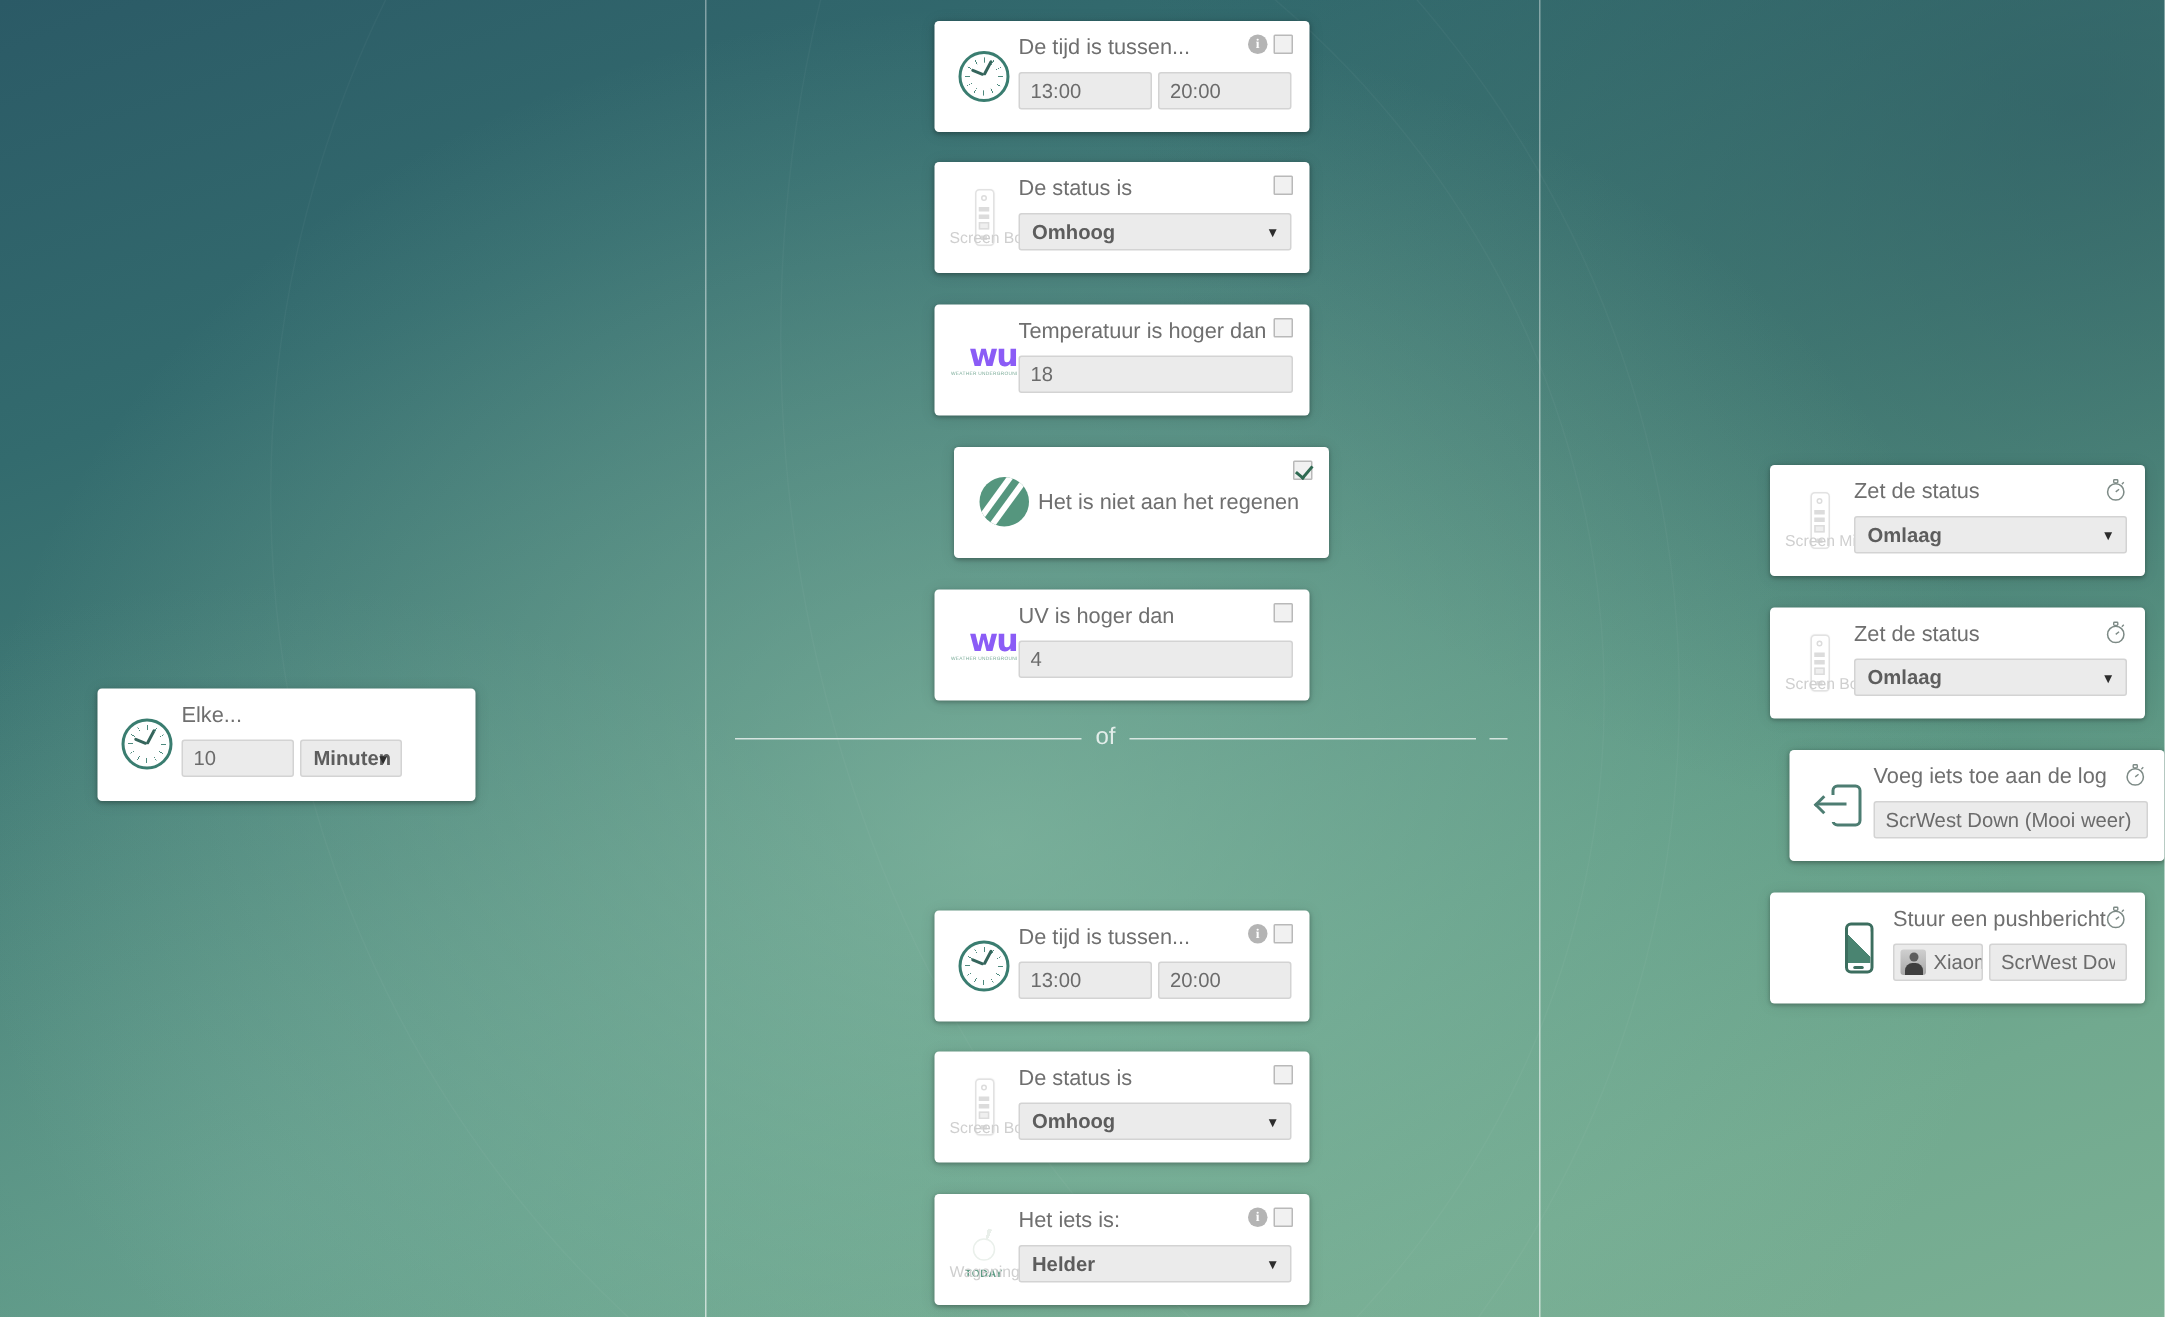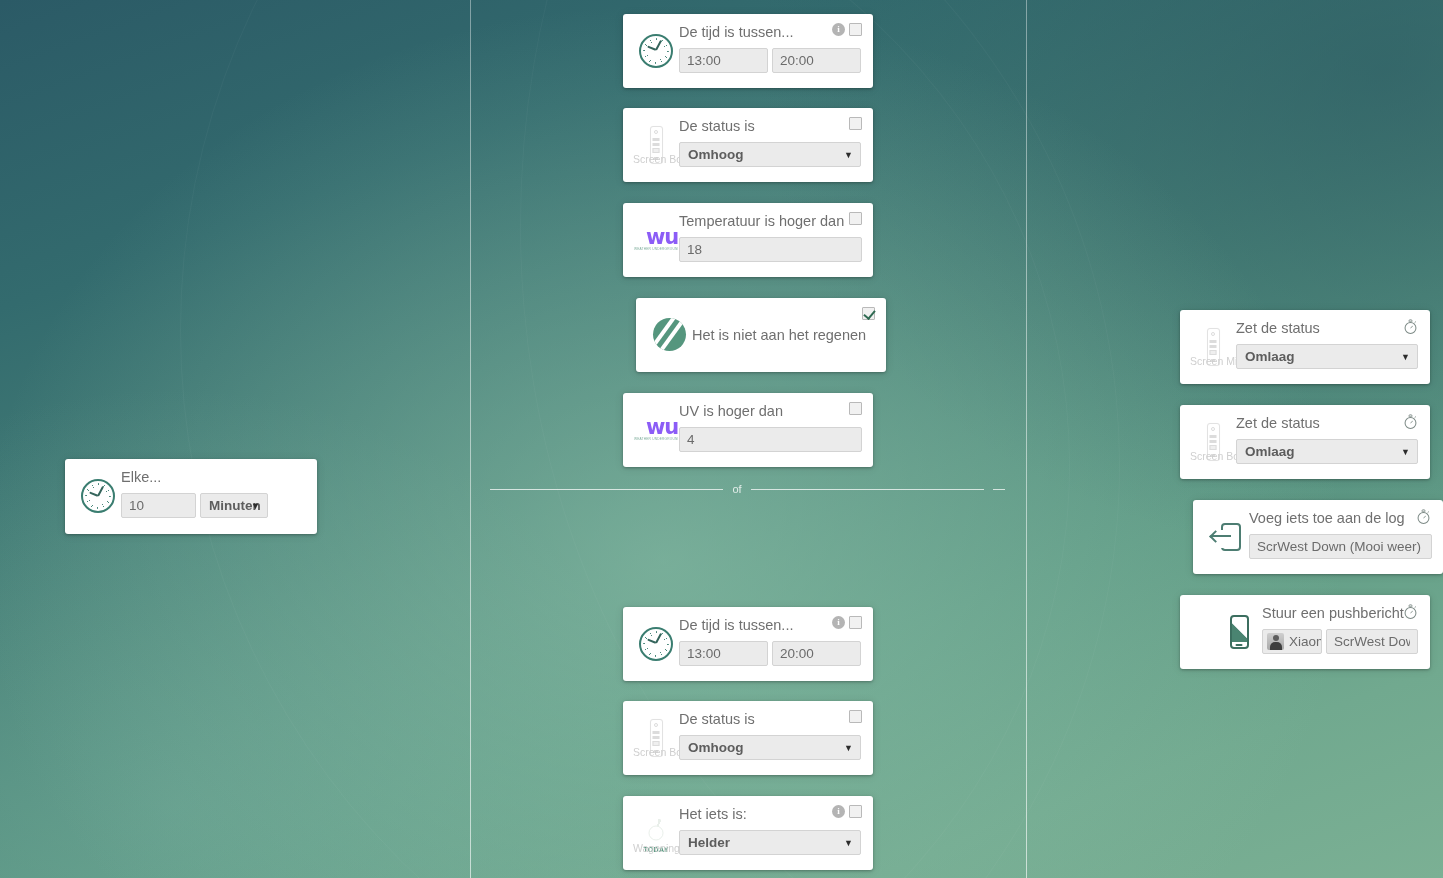--- a/index.html
+++ b/index.html
@@ -384,21 +384,21 @@
     align-items: center;
     gap: 9px;
   }
   .or-divider .line {
     flex: 1;
     height: 1px;
     background: rgba(255,255,255,0.72);
   }
   .or-divider .line.short { flex: 0 0 12px; }
   .or-divider .or-text {
-    font-size: 11px;
+    font-size: 16px;
     color: rgba(255,255,255,0.80);
   }
 
   
   #card-trigger-every   { left: 65px;  top: 459px; width: 252px; height: 75px; }
 
   #card-cond-time-1     { left: 623px; top: 14px;  width: 250px; height: 74px; }
   #card-cond-status-1   { left: 623px; top: 108px; width: 250px; height: 74px; }
   #card-cond-temp       { left: 623px; top: 203px; width: 250px; height: 74px; }
   #card-cond-norain     { left: 636px; top: 298px; width: 250px; height: 74px; }

